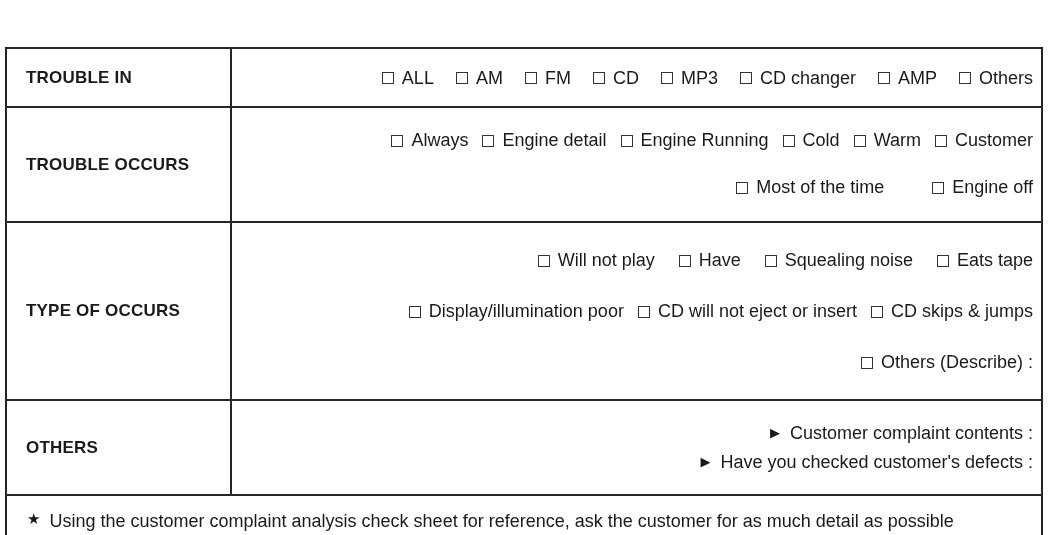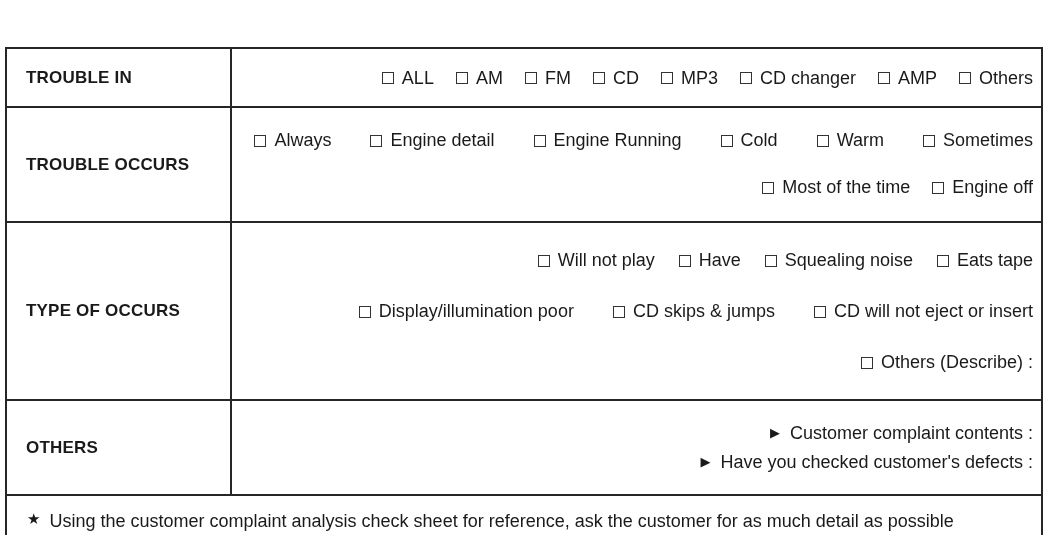--- a/index.html
+++ b/index.html
@@ -34,23 +34,23 @@
     font-size:18px;
     align-items:flex-end;
   }
   .content-cell.sb{justify-content:space-between;}
   .pv20{padding-top:21px;padding-bottom:23px;}
   .pv27{padding-top:26px;padding-bottom:26px;}
   .gap9{gap:8px;}
 
   .line{display:flex;align-items:center;white-space:nowrap;}
   .g22{gap:22px;}
-  .g27{gap:39px;}
+  .g27{gap:14px;}
   .g28{gap:24px;}
-  .g46{gap:22px;}
+  .g46{gap:48px;}
 
   .cb-item{display:inline-flex;align-items:center;cursor:default;}
   .cb{
     width:12px;height:12px;flex:none;
     border:1.5px solid #333;background:#fff;
     margin-right:8px;margin-top:1px;
   }
   .cb-label{line-height:22px;}
 
   .prompt-line{display:flex;align-items:center;line-height:21px;}
@@ -130,21 +130,21 @@
         <span class="cb-item">
           <span class="cb"></span>
           <span class="cb-label">Cold</span>
         </span>
         <span class="cb-item">
           <span class="cb"></span>
           <span class="cb-label">Warm</span>
         </span>
         <span class="cb-item">
           <span class="cb"></span>
-          <span class="cb-label">Sometimes</span>
+          <span class="cb-label">Customer</span>
         </span>
       </div>
     <div class="line g46">
         <span class="cb-item">
           <span class="cb"></span>
           <span class="cb-label">Most of the time</span>
         </span>
         <span class="cb-item">
           <span class="cb"></span>
           <span class="cb-label">Engine off</span>
@@ -174,25 +174,25 @@
           <span class="cb-label">Eats tape</span>
         </span>
       </div>
     <div class="line g27">
         <span class="cb-item">
           <span class="cb"></span>
           <span class="cb-label">Display/illumination poor</span>
         </span>
         <span class="cb-item">
           <span class="cb"></span>
+          <span class="cb-label">CD will not eject or insert</span>
+        </span>
+        <span class="cb-item">
+          <span class="cb"></span>
           <span class="cb-label">CD skips &amp; jumps</span>
-        </span>
-        <span class="cb-item">
-          <span class="cb"></span>
-          <span class="cb-label">CD will not eject or insert</span>
         </span>
       </div>
     <div class="line g27">
         <span class="cb-item">
           <span class="cb"></span>
           <span class="cb-label">Others (Describe) :</span>
         </span>
       </div>
   </div>
 

